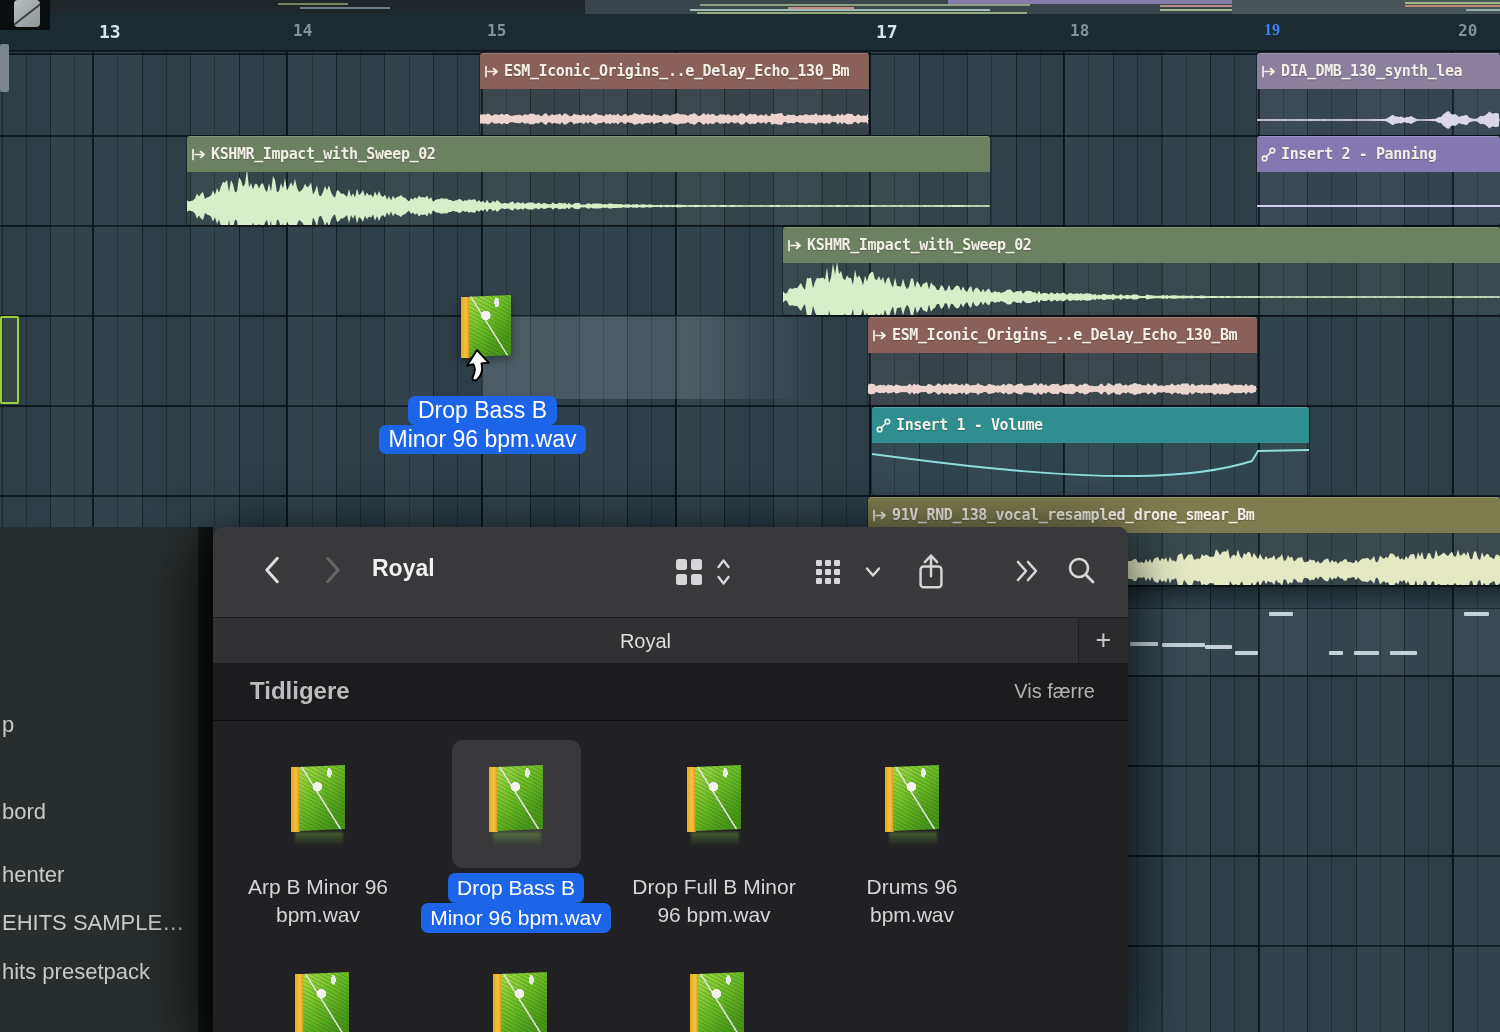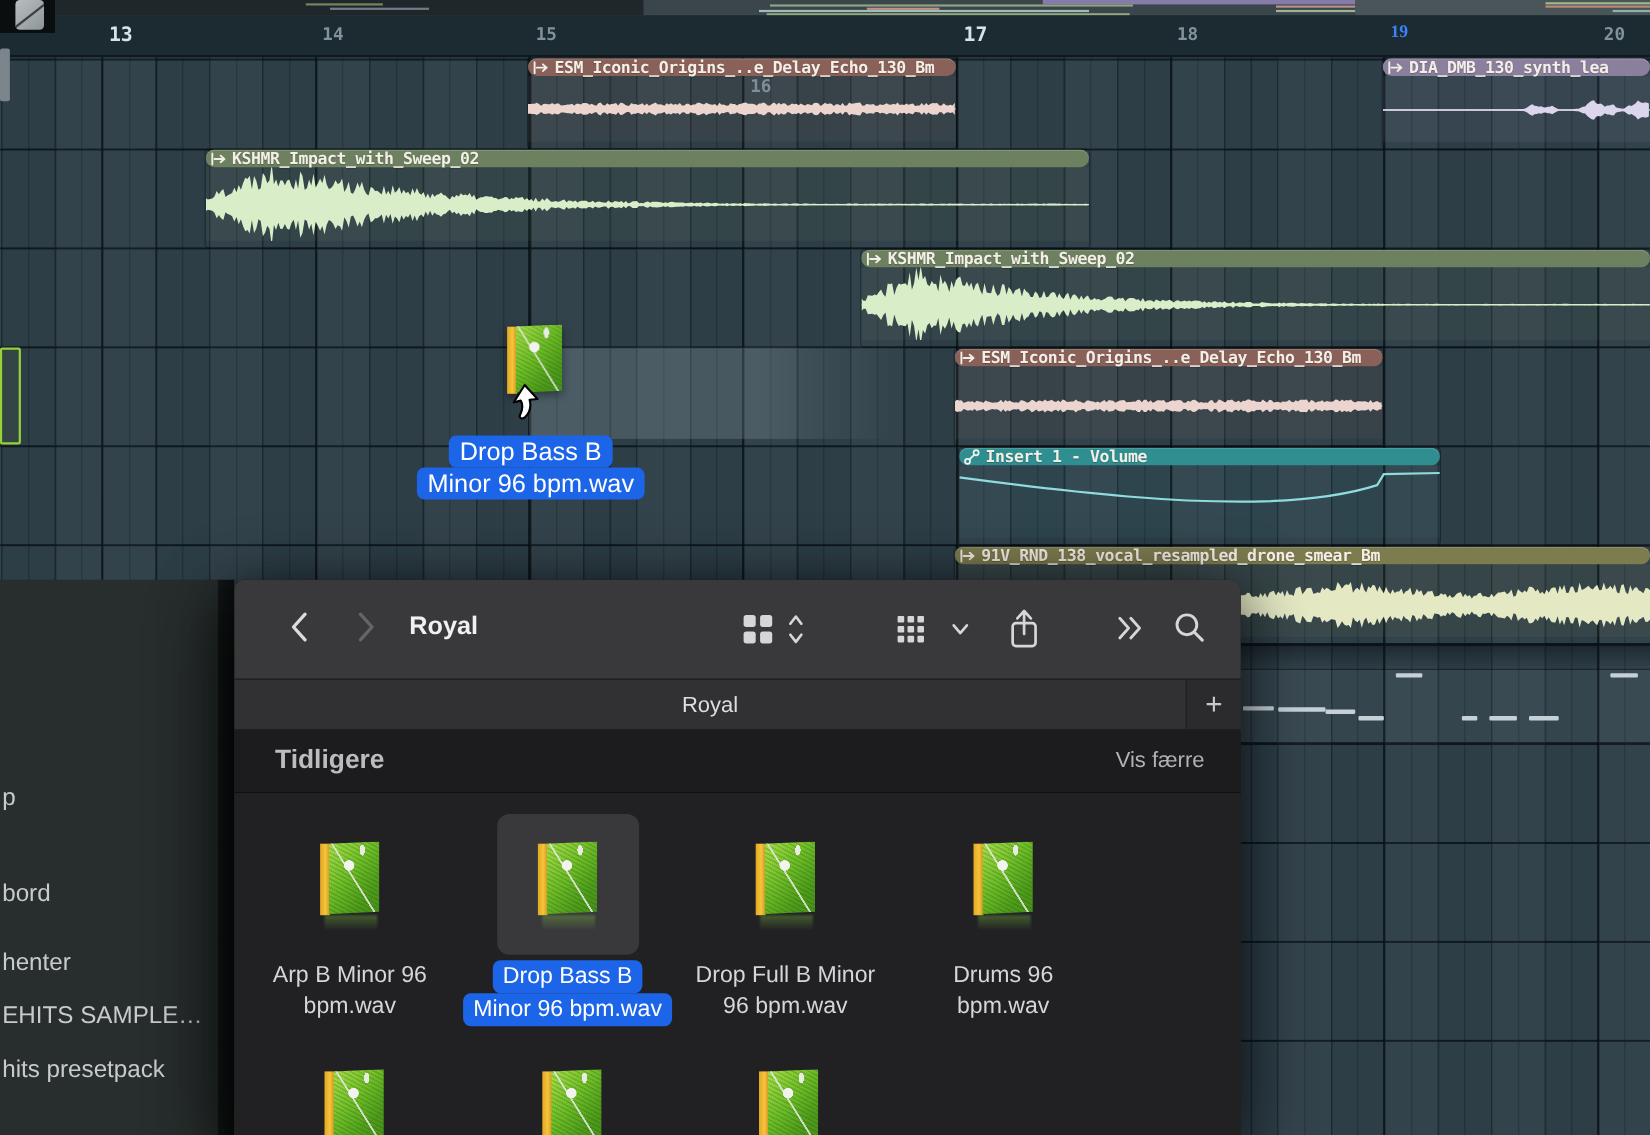--- a/index.html
+++ b/index.html
@@ -22,22 +22,22 @@
     background-color:#2d3e47;
     background-image:
       repeating-linear-gradient(90deg, rgba(255,255,255,0.028) 0 48.57px, rgba(255,255,255,0) 48.57px 97.14px),
       repeating-linear-gradient(90deg, rgba(9,20,26,0.40) 0 1px, rgba(0,0,0,0) 1px 24.28px),
       repeating-linear-gradient(90deg, rgba(9,20,26,0.50) 0 1px, rgba(0,0,0,0) 1px 48.57px),
       repeating-linear-gradient(90deg, rgba(3,11,15,0.85) 0 2px, rgba(0,0,0,0) 2px 194.28px),
       repeating-linear-gradient(180deg, rgba(6,15,20,0.8) 0 2px, rgba(0,0,0,0) 2px 90px);
     background-position:93px 0,93px 0,93px 0,92px 0,0 85px;z-index:0;}
   
   .clip{position:absolute;border-radius:3px;overflow:hidden;box-shadow:0 0 0 1px rgba(0,0,0,0.35);}
-  .clip-header{height:16px;display:flex;align-items:center;gap:5px;padding:0 4px;
-     box-shadow:inset 0 1px 0 rgba(255,255,255,0.18);border-radius:10px;}
+  .clip-header{height:36px;display:flex;align-items:center;gap:5px;padding:0 4px;
+     box-shadow:inset 0 1px 0 rgba(255,255,255,0.18);}
   .clip-title{font-family:"DejaVu Sans Mono",monospace;font-size:15px;font-weight:bold;color:#f3efe7;
      white-space:nowrap;letter-spacing:-0.4px;text-shadow:0 1px 1px rgba(0,0,0,0.25);}
   .clip-body{position:relative;overflow:hidden;}
   .clip-body svg{position:absolute;left:0;top:0;}
   
   #pattern-clip{position:absolute;border:2px solid #97d23a;background:rgba(151,210,58,0.06);border-radius:2px;}
   
   .midi-band{position:absolute;background:linear-gradient(180deg,rgba(12,18,21,0.55),rgba(12,18,21,0));}
   .midi-clip{position:absolute;background:rgba(195,208,215,0.05);border-top:1px solid rgba(0,0,0,0.45);}
   .midi-note{position:absolute;height:4px;background:#c6d1d7;border-radius:1px;}
@@ -301,20 +301,35 @@
           </svg>
           <span class="clip-title">DIA_DMB_130_synth_lea</span>
         </div>
         <div class="clip-body" style="height: 60px; background: rgba(150, 140, 175, 0.1);">
           <svg width="243" height="60">
             <polygon points="0,30.4 2,30.3 4,30.4 6,30.4 8,30.4 10,30.3 12,30.4 14,30.4 16,30.3 18,30.3 20,30.4 22,30.3 24,30.4 26,30.3 28,30.3 30,30.4 32,30.4 34,30.4 36,30.4 38,30.4 40,30.3 42,30.4 44,30.3 46,30.4 48,30.4 50,30.4 52,30.3 54,30.3 56,30.4 58,30.3 60,30.3 62,30.3 64,30.4 66,30.3 68,30.3 70,30.4 72,30.4 74,30.4 76,30.4 78,30.4 80,30.4 82,30.3 84,30.4 86,30.3 88,30.3 90,30.3 92,30.4 94,30.3 96,30.4 98,30.4 100,30.4 102,30.4 104,30.4 106,30.4 108,30.4 110,30.4 112,30.4 114,30.3 116,30.3 118,30.3 120,30.3 122,30.3 124,30.2 126,30.0 128,30.1 130,29.3 132,28.2 134,26.7 136,25.8 138,27.2 140,27.4 142,28.0 144,27.5 146,28.4 148,28.7 150,28.1 152,28.0 154,27.1 156,28.3 158,29.3 160,30.3 162,30.4 164,30.4 166,30.4 168,30.4 170,30.3 172,30.3 174,30.2 176,29.8 178,29.9 180,29.0 182,28.1 184,27.9 186,25.6 188,24.0 190,22.5 192,22.2 194,24.9 196,25.6 198,25.0 200,26.3 202,28.1 204,27.0 206,26.8 208,26.2 210,26.0 212,28.5 214,29.2 216,29.5 218,29.9 220,29.4 222,27.9 224,26.7 226,27.3 228,26.3 230,24.9 232,22.4 234,23.8 236,24.7 238,24.1 240,24.1 242,25.0 242,37.0 240,37.9 238,37.9 236,37.3 234,38.2 232,39.6 230,37.1 228,35.7 226,34.7 224,35.3 222,34.1 220,32.6 218,32.1 216,32.5 214,32.8 212,33.5 210,36.0 208,35.8 206,35.2 204,35.0 202,33.9 200,35.7 198,37.0 196,36.4 194,37.1 192,39.8 190,39.5 188,38.0 186,36.4 184,34.1 182,33.9 180,33.0 178,32.1 176,32.2 174,31.8 172,31.7 170,31.7 168,31.6 166,31.6 164,31.6 162,31.6 160,31.7 158,32.7 156,33.7 154,34.9 152,34.0 150,33.9 148,33.3 146,33.6 144,34.5 142,34.0 140,34.6 138,34.8 136,36.2 134,35.3 132,33.8 130,32.7 128,31.9 126,32.0 124,31.8 122,31.7 120,31.7 118,31.7 116,31.7 114,31.7 112,31.6 110,31.6 108,31.6 106,31.6 104,31.6 102,31.6 100,31.6 98,31.6 96,31.6 94,31.7 92,31.6 90,31.7 88,31.7 86,31.7 84,31.6 82,31.7 80,31.6 78,31.6 76,31.6 74,31.6 72,31.6 70,31.6 68,31.7 66,31.7 64,31.6 62,31.7 60,31.7 58,31.7 56,31.6 54,31.7 52,31.7 50,31.6 48,31.6 46,31.6 44,31.7 42,31.6 40,31.7 38,31.6 36,31.6 34,31.6 32,31.6 30,31.6 28,31.7 26,31.7 24,31.6 22,31.7 20,31.6 18,31.7 16,31.7 14,31.6 12,31.6 10,31.7 8,31.6 6,31.6 4,31.6 2,31.7 0,31.6" fill="#dcd6ec"></polygon>
             <rect x="0" y="30.4" width="243" height="1.2" fill="#dcd6ec" opacity="0.9"></rect>
           </svg>
         </div>
       </div>
+      <div class="clip" style="left: 1257px; top: 136px; width: 243px; height: 89px;">
+        <div class="clip-header" style="background: linear-gradient(rgb(132, 120, 176), rgb(132, 120, 176));">
+          <svg width="15" height="15" viewBox="0 0 15 15">
+            <circle cx="3.6" cy="11.4" r="2.3" fill="none" stroke="#f3efe7" stroke-width="1.6"></circle>
+            <circle cx="11.4" cy="3.6" r="2.3" fill="none" stroke="#f3efe7" stroke-width="1.6"></circle>
+            <path d="M5.2 9.8 L9.8 5.2" stroke="#f3efe7" stroke-width="1.6"></path>
+          </svg>
+          <span class="clip-title">Insert 2 - Panning</span>
+        </div>
+        <div class="clip-body" style="height: 67px; background: rgba(140, 128, 175, 0.09);">
+          <svg width="243" height="67">
+            <path d="M0 34 L243 34" stroke="#d6cdf0" stroke-width="2" fill="none"></path>
+          </svg>
+        </div>
+      </div>
       <div class="clip" style="left: 783px; top: 227px; width: 717px; height: 88px;">
         <div class="clip-header" style="background: linear-gradient(rgb(109, 128, 96), rgb(109, 128, 96));">
           <svg width="15" height="15" viewBox="0 0 15 15">
             <path d="M2 2.5 V12.5 M4 7.5 H13 M13 7.5 L9.5 4.5 M13 7.5 L9.5 10.5" stroke="#f3efe7" stroke-width="1.7" fill="none" stroke-linecap="round"></path>
           </svg>
           <span class="clip-title">KSHMR_Impact_with_Sweep_02</span>
         </div>
         <div class="clip-body" style="height: 66px; background: rgba(130, 150, 105, 0.08);">
           <svg width="717" height="66">
             <polygon points="0,28.2 2,30.4 4,30.3 6,25.4 8,25.6 10,25.8 12,24.8 14,25.3 16,22.5 18,20.1 20,24.4 22,26.8 24,14.7 26,15.4 28,14.4 30,25.2 32,18.7 34,14.7 36,15.6 38,14.9 40,14.4 42,16.8 44,4.6 46,20.3 48,14.4 50,0.1 52,11.7 54,-1.7 56,11.0 58,7.9 60,15.4 62,17.3 64,12.5 66,15.1 68,14.9 70,22.0 72,6.5 74,15.3 76,12.2 78,16.1 80,22.4 82,12.4 84,18.5 86,11.7 88,9.2 90,8.7 92,16.3 94,16.9 96,12.9 98,17.7 100,13.8 102,21.2 104,15.7 106,14.1 108,20.7 110,24.8 112,14.3 114,23.0 116,23.3 118,23.7 120,15.5 122,22.4 124,26.2 126,23.8 128,15.5 130,15.6 132,24.8 134,17.9 136,20.5 138,24.8 140,20.8 142,20.0 144,18.8 146,26.5 148,19.3 150,22.1 152,23.3 154,26.9 156,27.0 158,22.1 160,23.5 162,28.0 164,27.1 166,21.4 168,27.3 170,26.7 172,23.8 174,22.4 176,23.2 178,27.8 180,23.6 182,27.2 184,28.9 186,25.0 188,23.1 190,29.6 192,25.5 194,24.5 196,26.6 198,29.6 200,25.7 202,29.2 204,26.7 206,25.6 208,29.5 210,29.6 212,27.9 214,29.2 216,28.8 218,30.1 220,29.2 222,28.4 224,26.8 226,26.6 228,26.8 230,29.6 232,29.2 234,27.9 236,28.4 238,27.6 240,30.8 242,28.8 244,27.8 246,28.0 248,28.1 250,29.5 252,29.0 254,31.0 256,27.8 258,31.3 260,30.1 262,29.9 264,30.2 266,31.6 268,29.2 270,30.2 272,31.2 274,29.5 276,30.4 278,30.4 280,29.5 282,30.5 284,31.9 286,30.3 288,29.9 290,31.0 292,30.8 294,30.2 296,31.0 298,30.1 300,31.2 302,30.5 304,30.2 306,30.5 308,30.7 310,32.0 312,30.8 314,32.4 316,31.4 318,32.3 320,31.0 322,30.9 324,32.0 326,31.4 328,32.3 330,30.8 332,32.2 334,32.6 336,32.5 338,31.1 340,32.8 342,32.5 344,31.8 346,32.3 348,32.4 350,31.6 352,31.6 354,31.6 356,32.8 358,32.9 360,32.9 362,32.9 364,31.6 366,31.9 368,32.3 370,32.5 372,32.7 374,32.8 376,32.7 378,32.8 380,31.9 382,32.8 384,32.1 386,33.0 388,32.4 390,32.3 392,32.2 394,32.4 396,32.8 398,32.8 400,32.5 402,32.7 404,32.8 406,32.9 408,32.4 410,32.8 412,33.2 414,33.1 416,33.0 418,32.6 420,32.8 422,32.7 424,33.3 426,33.3 428,33.0 430,32.9 432,33.1 434,33.3 436,33.4 438,33.0 440,33.1 442,33.4 444,33.1 446,33.0 448,33.4 450,33.4 452,33.3 454,33.3 456,33.0 458,33.3 460,33.4 462,33.1 464,33.4 466,33.1 468,33.3 470,33.0 472,33.3 474,33.1 476,33.4 478,33.3 480,33.4 482,33.4 484,33.2 486,33.4 488,33.2 490,33.3 492,33.4 494,33.4 496,33.2 498,33.2 500,33.4 502,33.4 504,33.4 506,33.3 508,33.4 510,33.4 512,33.4 514,33.2 516,33.4 518,33.4 520,33.3 522,33.2 524,33.2 526,33.4 528,33.4 530,33.4 532,33.4 534,33.3 536,33.4 538,33.4 540,33.3 542,33.3 544,33.4 546,33.4 548,33.4 550,33.4 552,33.3 554,33.4 556,33.4 558,33.4 560,33.4 562,33.4 564,33.4 566,33.3 568,33.2 570,33.3 572,33.4 574,33.4 576,33.4 578,33.4 580,33.3 582,33.3 584,33.4 586,33.4 588,33.4 590,33.4 592,33.2 594,33.4 596,33.4 598,33.3 600,33.4 602,33.3 604,33.4 606,33.4 608,33.4 610,33.4 612,33.4 614,33.3 616,33.3 618,33.4 620,33.4 622,33.3 624,33.4 626,33.4 628,33.4 630,33.2 632,33.4 634,33.4 636,33.4 638,33.2 640,33.2 642,33.2 644,33.4 646,33.4 648,33.4 650,33.4 652,33.4 654,33.4 656,33.4 658,33.3 660,33.4 662,33.3 664,33.4 666,33.4 668,33.2 670,33.4 672,33.4 674,33.3 676,33.2 678,33.3 680,33.4 682,33.4 684,33.4 686,33.4 688,33.4 690,33.4 692,33.3 694,33.3 696,33.4 698,33.3 700,33.4 702,33.2 704,33.4 706,33.4 708,33.3 710,33.4 712,33.4 714,33.4 716,33.3 716,34.7 714,34.6 712,34.6 710,34.6 708,34.7 706,34.6 704,34.6 702,34.8 700,34.6 698,34.7 696,34.6 694,34.7 692,34.7 690,34.6 688,34.6 686,34.6 684,34.6 682,34.6 680,34.6 678,34.7 676,34.8 674,34.7 672,34.6 670,34.6 668,34.8 666,34.6 664,34.6 662,34.7 660,34.6 658,34.7 656,34.6 654,34.6 652,34.6 650,34.6 648,34.6 646,34.6 644,34.6 642,34.8 640,34.8 638,34.8 636,34.6 634,34.6 632,34.6 630,34.8 628,34.6 626,34.6 624,34.6 622,34.7 620,34.6 618,34.6 616,34.7 614,34.7 612,34.6 610,34.6 608,34.6 606,34.6 604,34.6 602,34.7 600,34.6 598,34.7 596,34.6 594,34.6 592,34.8 590,34.6 588,34.6 586,34.6 584,34.6 582,34.7 580,34.7 578,34.6 576,34.6 574,34.6 572,34.6 570,34.7 568,34.8 566,34.7 564,34.6 562,34.6 560,34.6 558,34.6 556,34.6 554,34.6 552,34.7 550,34.6 548,34.6 546,34.6 544,34.6 542,34.7 540,34.7 538,34.6 536,34.6 534,34.7 532,34.6 530,34.6 528,34.6 526,34.6 524,34.8 522,34.8 520,34.7 518,34.6 516,34.6 514,34.8 512,34.6 510,34.6 508,34.6 506,34.7 504,34.6 502,34.6 500,34.6 498,34.8 496,34.8 494,34.6 492,34.6 490,34.7 488,34.8 486,34.6 484,34.8 482,34.6 480,34.6 478,34.7 476,34.6 474,34.9 472,34.7 470,35.0 468,34.7 466,34.9 464,34.6 462,34.9 460,34.6 458,34.7 456,35.0 454,34.7 452,34.7 450,34.6 448,34.6 446,35.0 444,34.9 442,34.6 440,34.9 438,35.0 436,34.6 434,34.7 432,34.9 430,35.1 428,35.0 426,34.7 424,34.7 422,35.3 420,35.2 418,35.4 416,35.0 414,34.9 412,34.8 410,35.2 408,35.6 406,35.1 404,35.2 402,35.3 400,35.5 398,35.2 396,35.2 394,35.6 392,35.8 390,35.7 388,35.6 386,35.0 384,35.9 382,35.2 380,36.1 378,35.2 376,35.3 374,35.2 372,35.3 370,35.5 368,35.7 366,36.1 364,36.4 362,35.1 360,35.1 358,35.1 356,35.2 354,36.4 352,36.4 350,36.4 348,35.6 346,35.7 344,36.2 342,35.5 340,35.2 338,36.9 336,35.5 334,35.4 332,35.8 330,37.2 328,35.7 326,36.6 324,36.0 322,37.1 320,37.0 318,35.7 316,36.6 314,35.6 312,37.2 310,36.0 308,37.3 306,37.5 304,37.8 302,37.5 300,36.8 298,37.9 296,37.0 294,37.8 292,37.2 290,37.0 288,38.1 286,37.7 284,36.1 282,37.5 280,38.5 278,37.6 276,37.6 274,38.5 272,36.8 270,37.8 268,38.8 266,36.4 264,37.8 262,38.1 260,37.9 258,36.7 256,40.2 254,37.0 252,39.0 250,38.5 248,39.9 246,40.0 244,40.2 242,39.2 240,37.2 238,40.4 236,39.6 234,40.1 232,38.8 230,38.4 228,41.2 226,41.4 224,41.2 222,39.6 220,38.8 218,37.9 216,39.2 214,38.8 212,40.1 210,38.4 208,38.5 206,42.4 204,41.3 202,38.8 200,42.3 198,38.4 196,41.4 194,43.5 192,42.5 190,38.4 188,44.9 186,43.0 184,39.1 182,40.8 180,44.4 178,40.2 176,44.8 174,45.6 172,44.2 170,41.3 168,40.7 166,46.6 164,40.9 162,40.0 160,44.5 158,45.9 156,41.0 154,41.1 152,44.7 150,45.9 148,48.7 146,41.5 144,49.2 142,48.0 140,47.2 138,43.2 136,47.5 134,50.1 132,43.2 130,52.4 128,52.5 126,44.2 124,41.8 122,45.6 120,52.5 118,44.3 116,44.7 114,45.0 112,53.7 110,43.2 108,47.3 106,53.9 104,52.3 102,46.8 100,54.2 98,50.3 96,55.1 94,51.1 92,51.7 90,59.3 88,58.8 86,56.3 84,49.5 82,55.6 80,45.6 78,51.9 76,55.8 74,52.7 72,61.5 70,46.0 68,53.1 66,52.9 64,55.5 62,50.7 60,52.6 58,60.1 56,57.0 54,69.7 52,56.3 50,67.9 48,53.6 46,47.7 44,63.4 42,51.2 40,53.6 38,53.1 36,52.4 34,53.3 32,49.3 30,42.8 28,53.6 26,52.6 24,53.3 22,41.2 20,43.6 18,47.9 16,45.5 14,42.7 12,43.2 10,42.2 8,42.4 6,42.6 4,37.7 2,37.6 0,39.8" fill="#d9edc8"></polygon>

